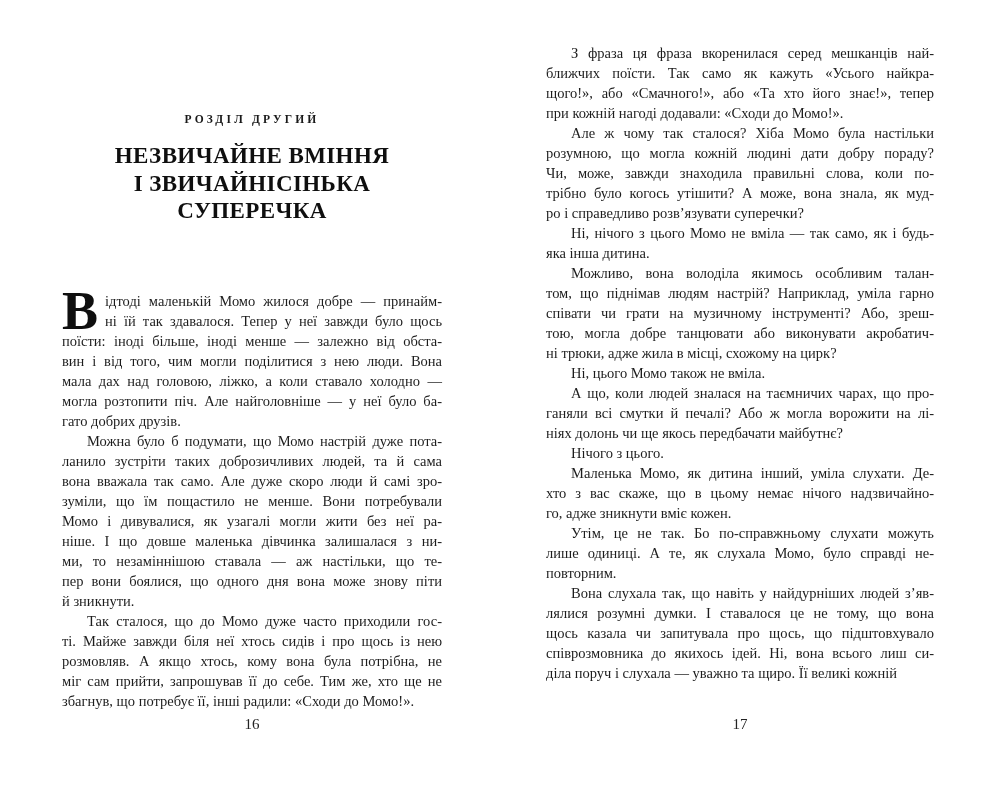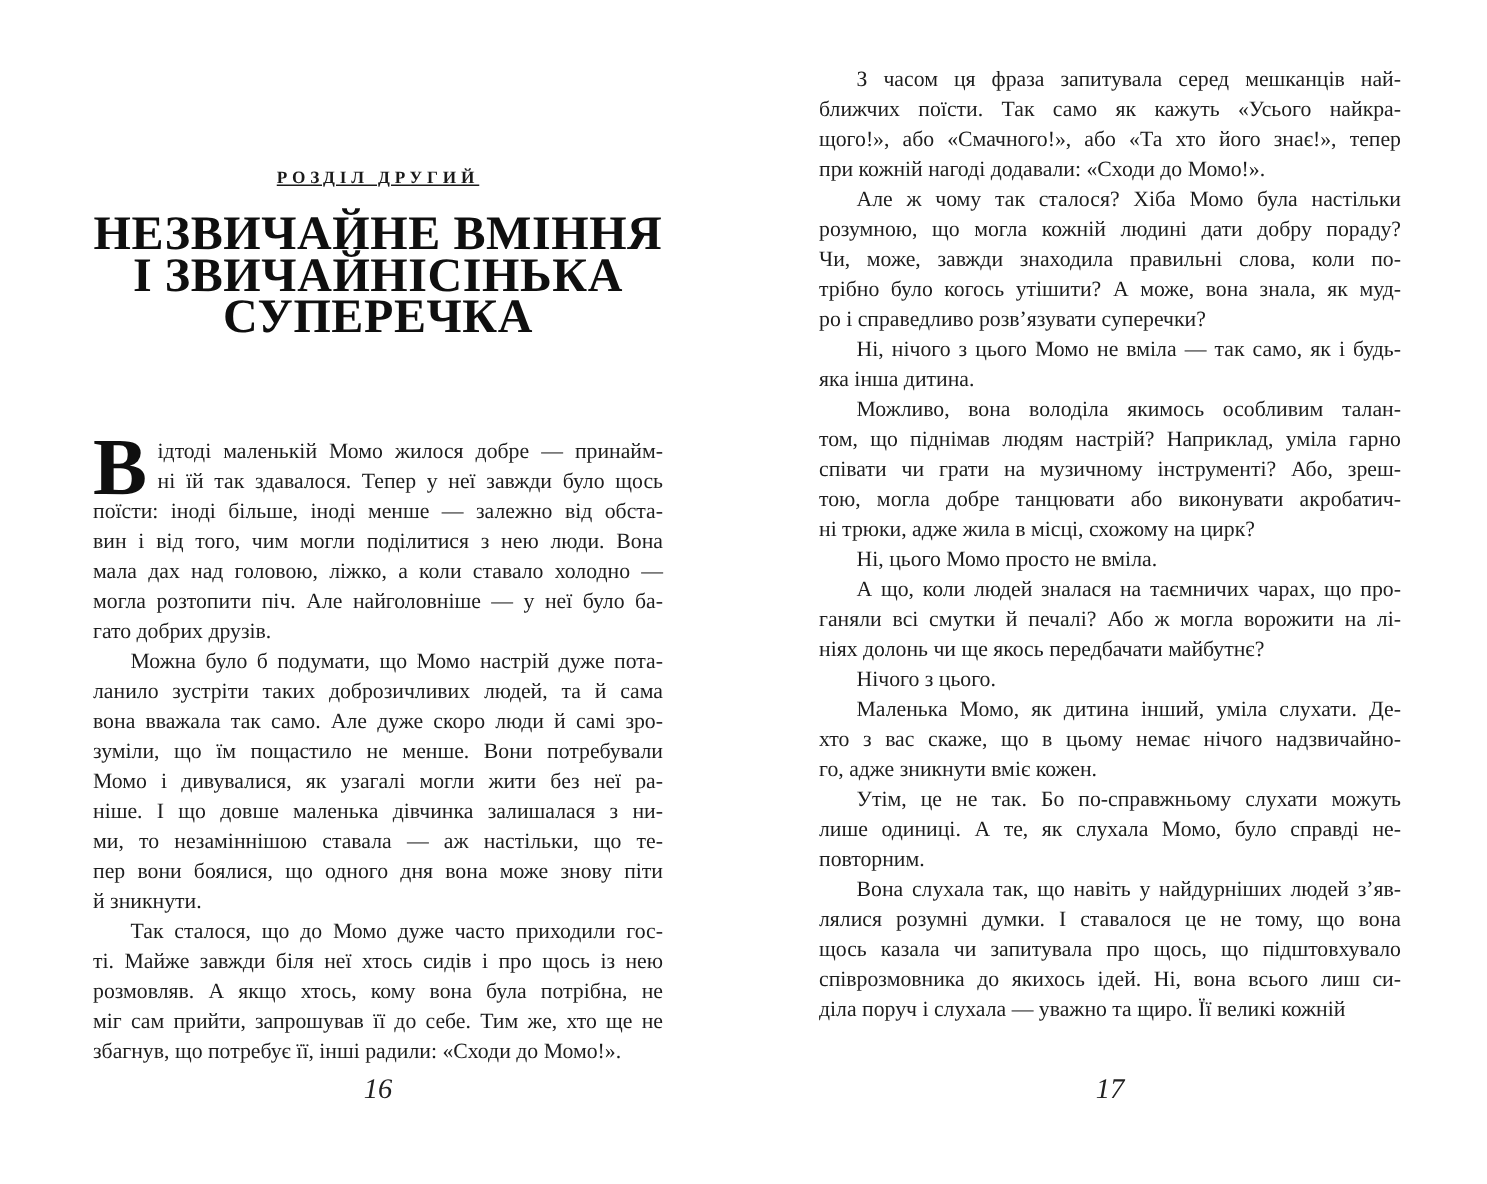--- a/index.html
+++ b/index.html
@@ -25,26 +25,25 @@
   .page-right { left: 546px; width: 388px; }
 
   .kicker {
     margin-top: 113px;
     text-align: center;
     font-size: 11.5px;
     line-height: 13px;
     letter-spacing: 3.2px;
     font-weight: 700;
     color: #1a1a1a;
-    text-decoration: underline;
   }
   .title {
     margin: 16px 0 0 0;
     text-align: center;
-    font-size: 32px;
+    font-size: 23px;
     line-height: 27.5px;
     font-weight: 700;
     letter-spacing: 0.4px;
     color: #0f0f0f;
   }
   .title span { display: block; }
 
   .body {
     font-size: 14.5px;
     line-height: 20px;
@@ -70,23 +69,22 @@
     font-weight: 700;
     color: #0f0f0f;
   }
 
   .pageno {
     position: absolute;
     top: 716px;
     left: 0;
     width: 100%;
     text-align: center;
-    font-size: 19px;
+    font-size: 15px;
     color: #222222;
-    font-style: italic;
   }
 </style>
 </head>
 <body>
 
 <section class="page page-left">
   <div class="kicker">РОЗДІЛ ДРУГИЙ</div>
   <h1 class="title">
     <span>НЕЗВИЧАЙНЕ ВМІННЯ</span>
     <span>І ЗВИЧАЙНІСІНЬКА СУПЕРЕЧКА</span>
@@ -120,21 +118,21 @@
         <div class="ln">міг сам прийти, запрошував її до себе. Тим же, хто ще не</div>
         <div class="ln last">збагнув, що потребує її, інші радили: «Сходи до Момо!».</div>
       </div>
     </div>
   <div class="pageno">16</div>
 </section>
 
 <section class="page page-right">
   <div class="body">
       <div class="para">
-        <div class="ln ind">З часом ця фраза запитувала серед мешканців най-</div>
+        <div class="ln ind">З фраза ця фраза вкоренилася серед мешканців най-</div>
         <div class="ln">ближчих поїсти. Так само як кажуть «Усього найкра-</div>
         <div class="ln">щого!», або «Смачного!», або «Та хто його знає!», тепер</div>
         <div class="ln last">при кожній нагоді додавали: «Сходи до Момо!».</div>
       </div>
       <div class="para">
         <div class="ln ind">Але ж чому так сталося? Хіба Момо була настільки</div>
         <div class="ln">розумною, що могла кожній людині дати добру пораду?</div>
         <div class="ln">Чи, може, завжди знаходила правильні слова, коли по-</div>
         <div class="ln">трібно було когось утішити? А може, вона знала, як муд-</div>
         <div class="ln last">ро і справедливо розв’язувати суперечки?</div>
@@ -144,21 +142,21 @@
         <div class="ln last">яка інша дитина.</div>
       </div>
       <div class="para">
         <div class="ln ind">Можливо, вона володіла якимось особливим талан-</div>
         <div class="ln">том, що піднімав людям настрій? Наприклад, уміла гарно</div>
         <div class="ln">співати чи грати на музичному інструменті? Або, зреш-</div>
         <div class="ln">тою, могла добре танцювати або виконувати акробатич-</div>
         <div class="ln last">ні трюки, адже жила в місці, схожому на цирк?</div>
       </div>
       <div class="para">
-        <div class="ln last ind">Ні, цього Момо просто не вміла.</div>
+        <div class="ln last ind">Ні, цього Момо також не вміла.</div>
       </div>
       <div class="para">
         <div class="ln ind">А що, коли людей зналася на таємничих чарах, що про-</div>
         <div class="ln">ганяли всі смутки й печалі? Або ж могла ворожити на лі-</div>
         <div class="ln last">ніях долонь чи ще якось передбачати майбутнє?</div>
       </div>
       <div class="para">
         <div class="ln last ind">Нічого з цього.</div>
       </div>
       <div class="para">

